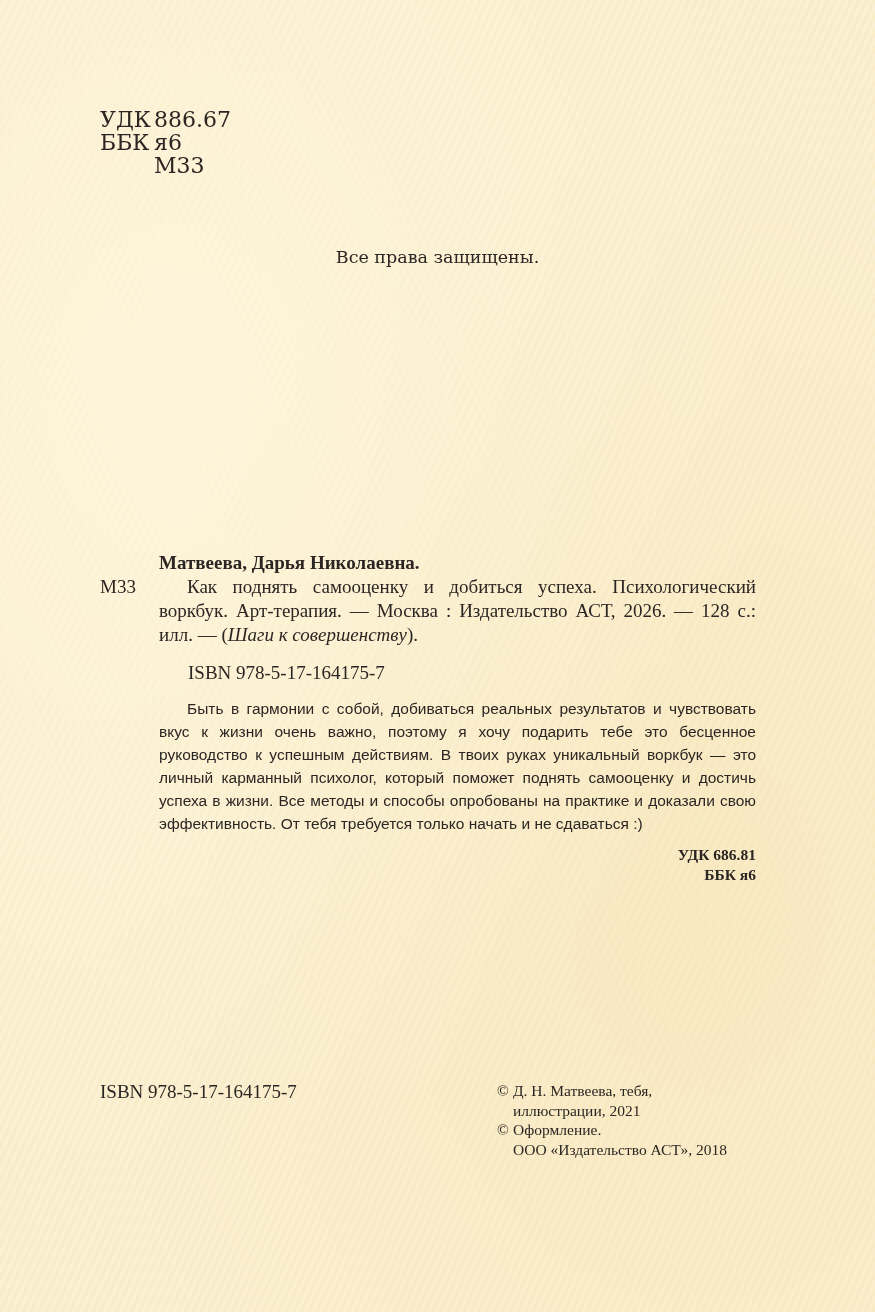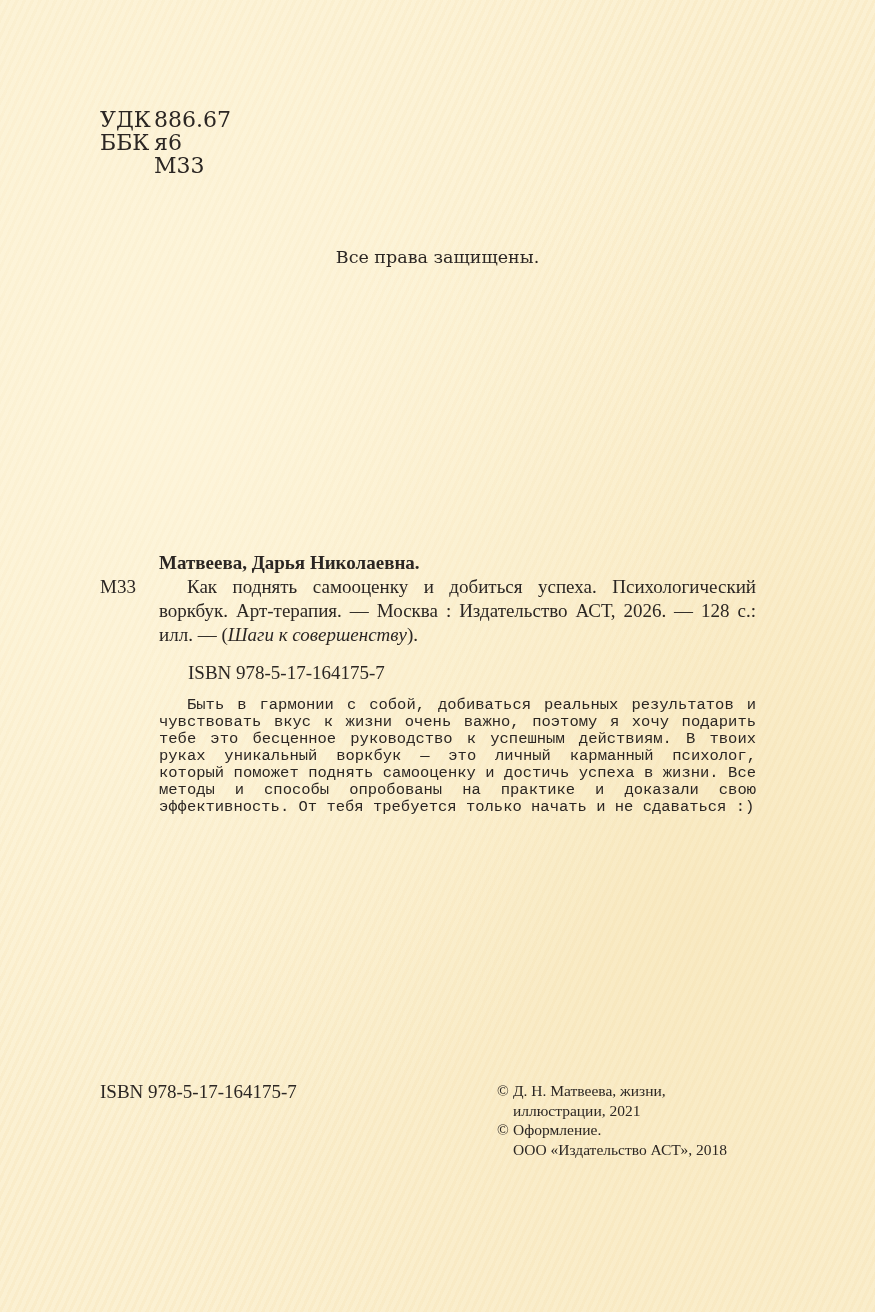--- a/index.html
+++ b/index.html
@@ -18,21 +18,21 @@
   .classif .row { display: flex; }
   .classif .k { width: 54px; }
   .rights { left: 0; width: 875px; top: 246px; text-align: center; font-size: 17.5px; line-height: 23.5px; }
   .entry { left: 100px; top: 535px; width: 656px; margin-top: 16px; }
   .author { margin-left: 59px; font-weight: bold; font-size: 17.5px; line-height: 24px; font-family: "Liberation Serif", serif; font-size: 19px; }
   .bib { display: flex; font-family: "Liberation Serif", serif; font-size: 19px; line-height: 24px; }
   .bib .code { width: 59px; flex: none; }
   .bib .txt { flex: 1; text-align: justify; text-indent: 28px; }
   .bib .txt i { font-style: italic; font-family: Liberation Serif, serif; }
   .isbn1 { margin-left: 88px; margin-top: 14px; font-family: "Liberation Serif", serif; font-size: 19px; line-height: 24px; }
-  .annot { margin-left: 59px; margin-top: 12px; font-family: Liberation Mono, monospace; font-size: 15.5px; line-height: 17px; text-align: justify; text-indent: 28px; }
+  .annot { margin-left: 59px; margin-top: 12px; font-family: Liberation Sans, sans-serif; font-size: 15.5px; line-height: 23px; text-align: justify; text-indent: 28px; }
   .udk2 { margin-top: 10px; text-align: right; font-family: "Liberation Serif", serif; font-weight: bold; font-size: 15.5px; line-height: 19.5px; }
   .isbn2 { left: 100px; top: 1080px; font-family: "Liberation Serif", serif; font-size: 19px; line-height: 24px; }
   .copy { left: 497px; top: 1081px; font-family: "Liberation Serif", serif; font-size: 15.5px; line-height: 19.5px; }
   .copy .c { display: flex; }
   .copy .sym { width: 16px; flex: none; }
 </style>
 </head>
 <body>
 
 <div class="abs classif">
@@ -55,28 +55,32 @@
 </div>
 
 <div class="abs entry">
   <div class="author">Матвеева, Дарья Николаевна.</div>
   <div class="bib">
     <span class="code">М33</span>
     <span class="txt"><span>Как поднять самооценку и добиться успеха. Психологический воркбук. Арт-терапия. — Москва : Издательство АСТ, 2026. — 128 с.: илл. — (</span><i>Шаги к совершенству</i><span>).</span></span>
   </div>
   <div class="isbn1">ISBN 978-5-17-164175-7</div>
   <div class="annot">Быть в гармонии с собой, добиваться реальных результатов и чувствовать вкус к жизни очень важно, поэтому я хочу подарить тебе это бесценное руководство к успешным действиям. В твоих руках уникальный воркбук — это личный карманный психолог, который поможет поднять самооценку и достичь успеха в жизни. Все методы и способы опробованы на практике и доказали свою эффективность. От тебя требуется только начать и не сдаваться :)</div>
+  <div class="udk2">
+    <div>УДК 686.81</div>
+    <div>ББК я6</div>
+  </div>
 </div>
 
 <div class="abs isbn2">ISBN 978-5-17-164175-7</div>
 
 <div class="abs copy">
   <div class="c">
       <span class="sym">©</span>
-      <span>Д. Н. Матвеева, жизни,</span>
+      <span>Д. Н. Матвеева, тебя,</span>
     </div>
   <div class="c">
       <span class="sym"></span>
       <span>иллюстрации, 2021</span>
     </div>
   <div class="c">
       <span class="sym">©</span>
       <span>Оформление.</span>
     </div>
   <div class="c">

